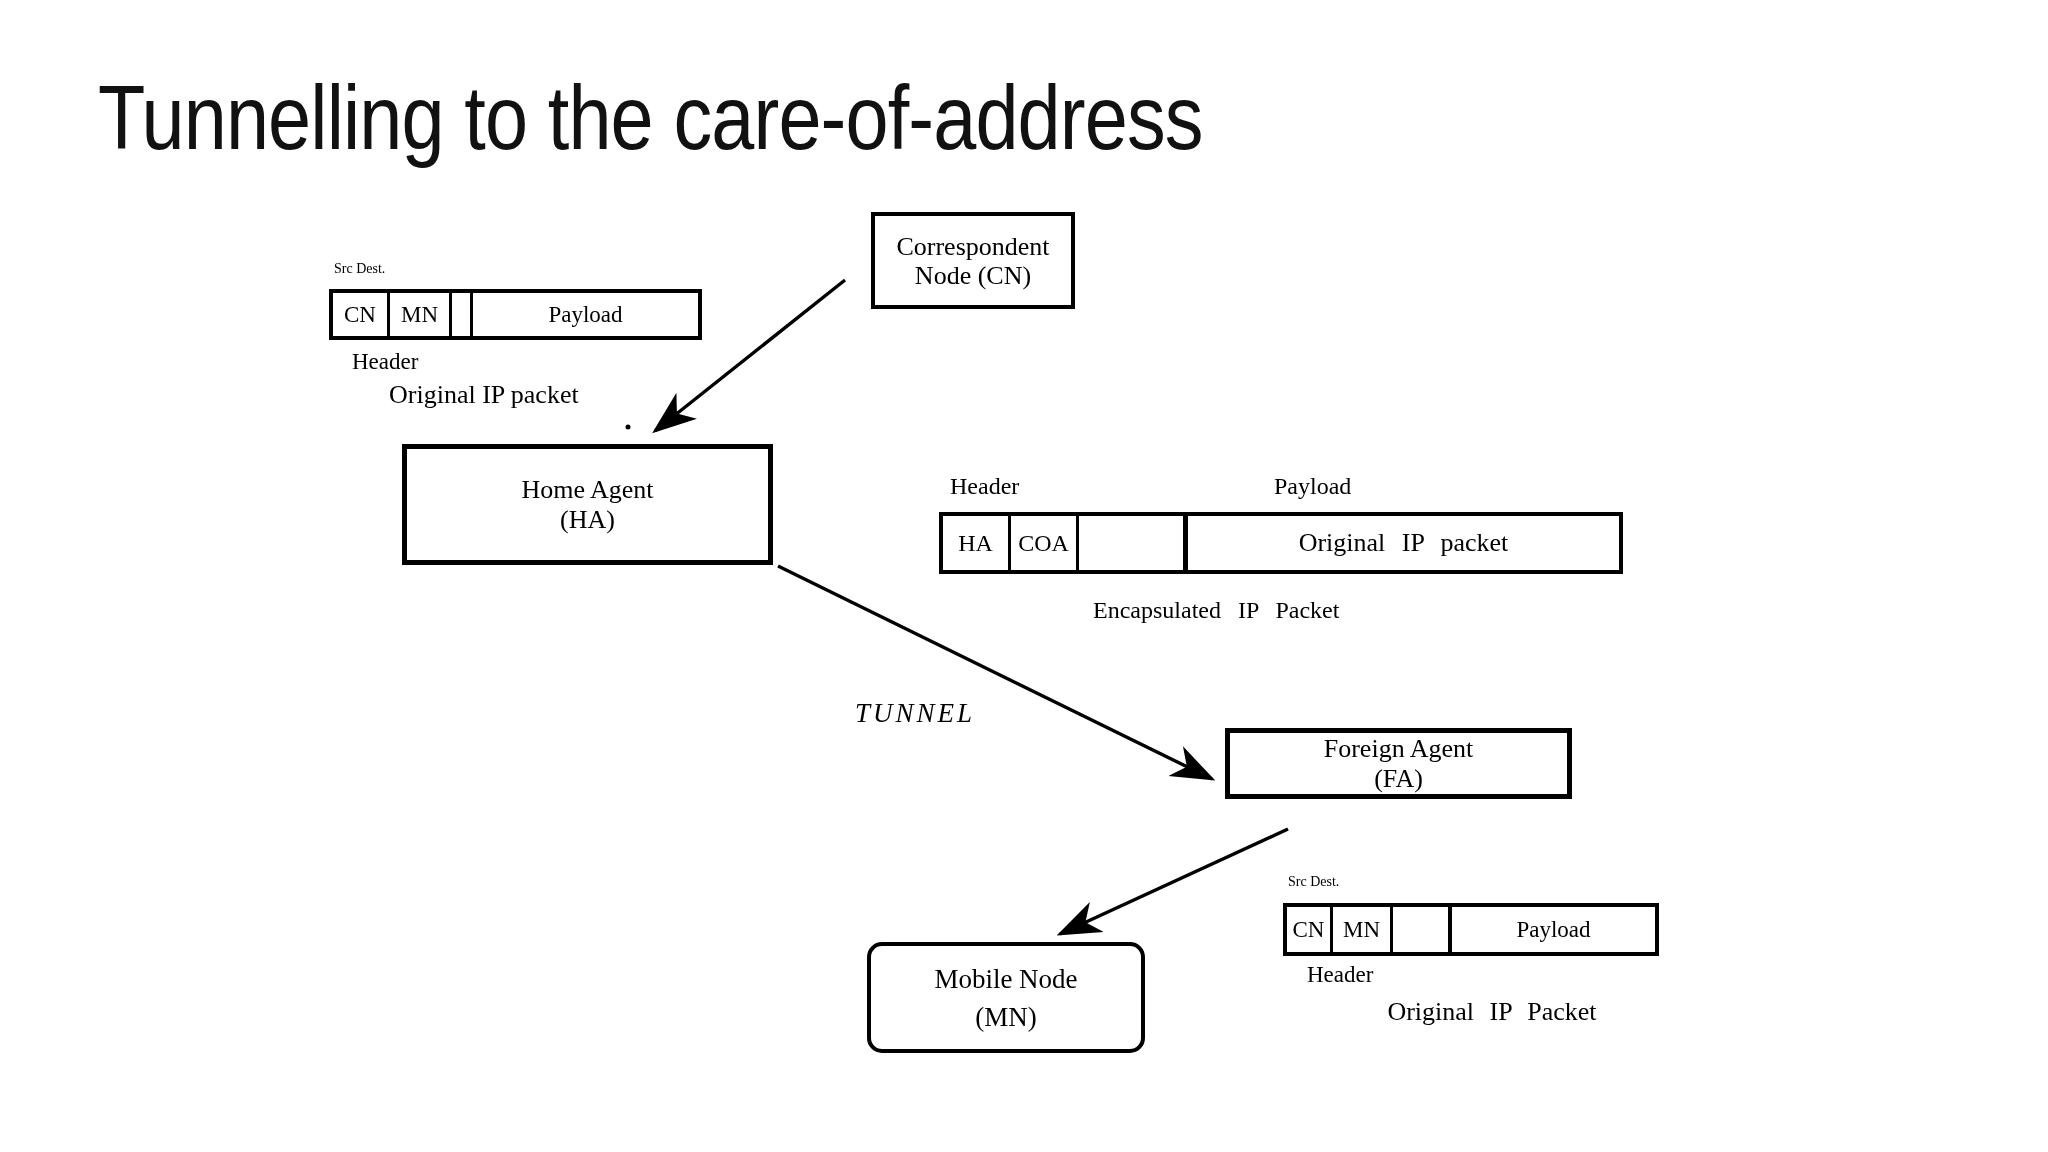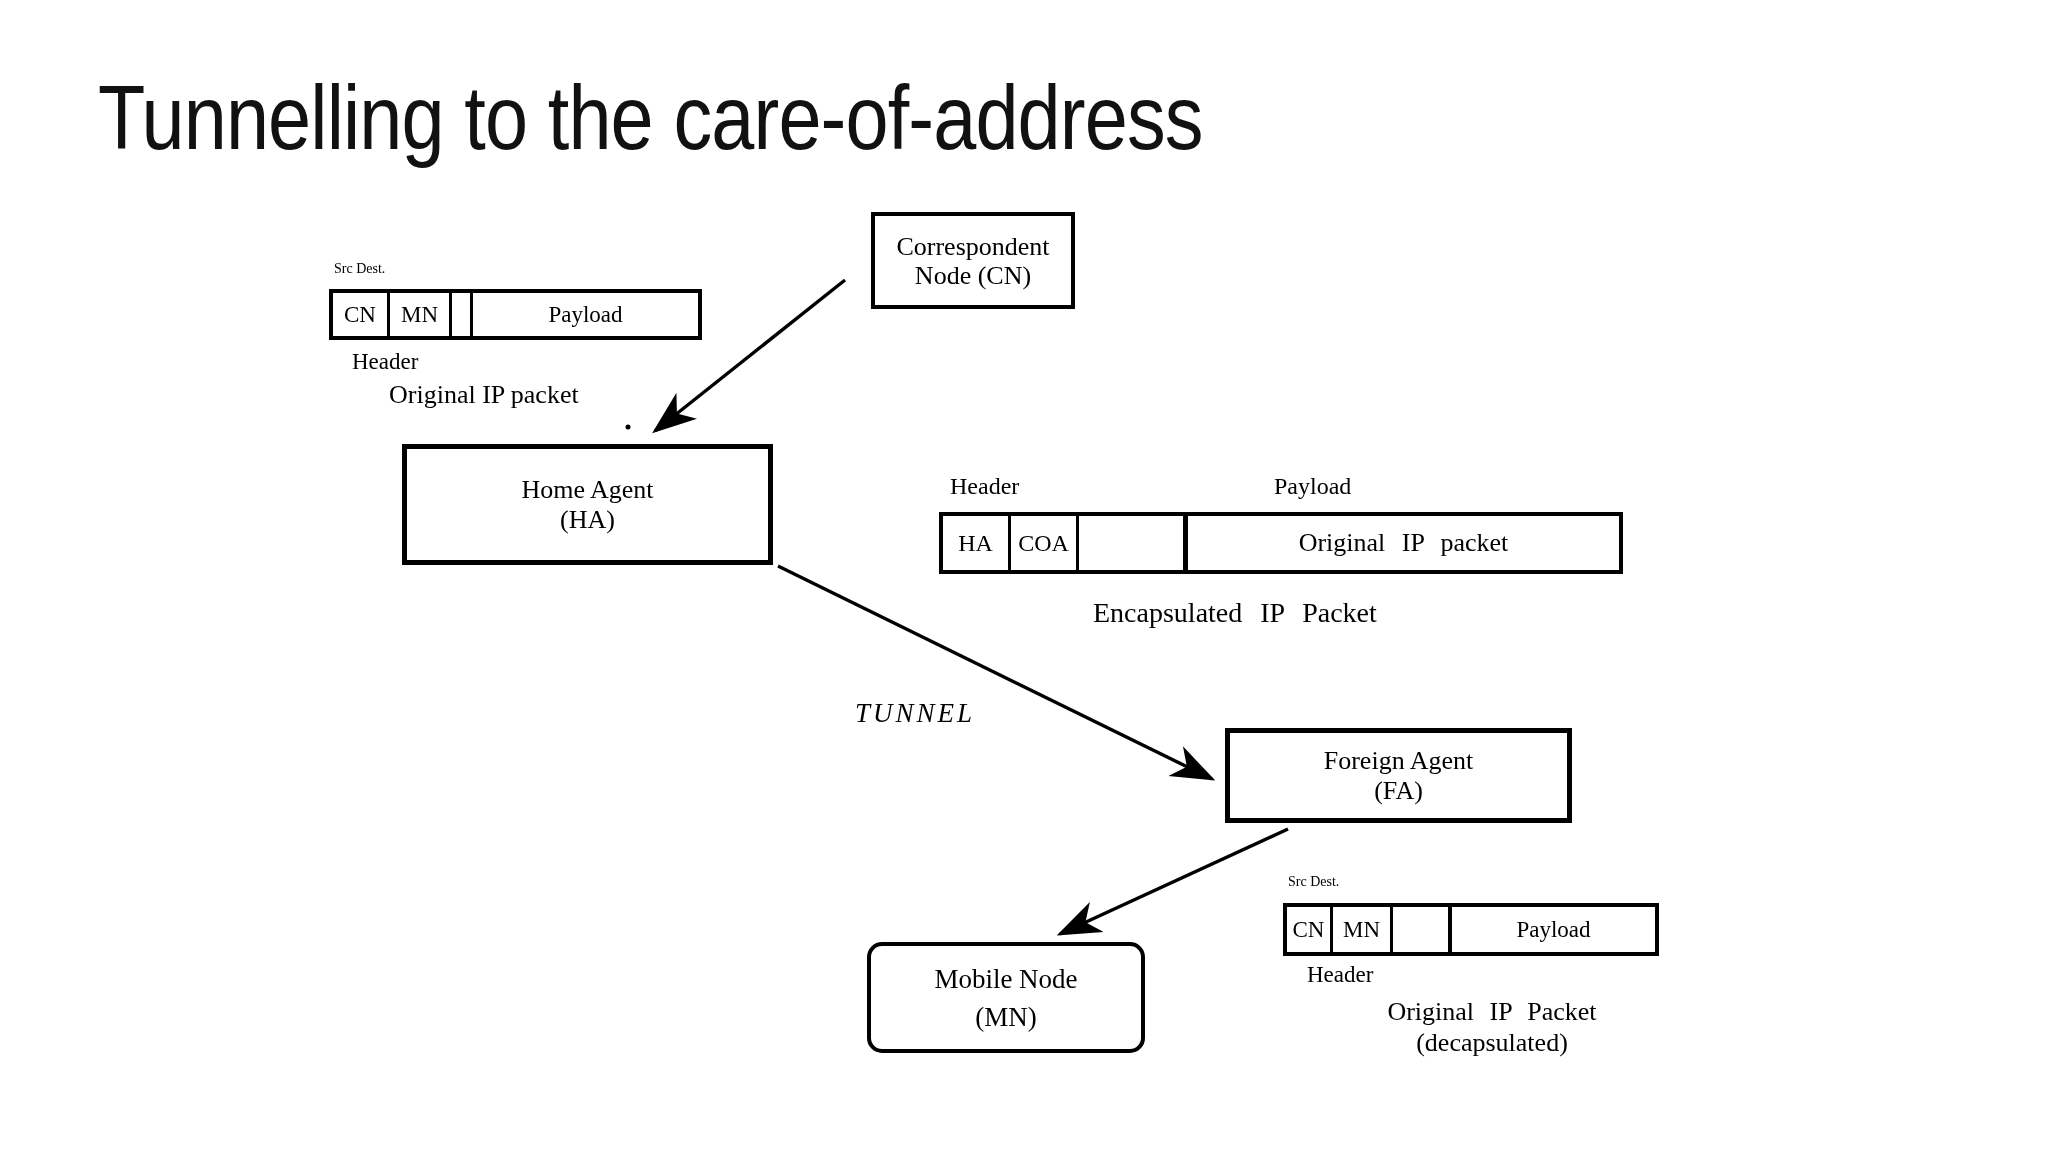--- a/index.html
+++ b/index.html
@@ -69,21 +69,21 @@
     white-space: nowrap;
   }
   .pk-label.small { font-size: 14px; }
   .pk-caption {
     position: absolute;
     font-size: 26px;
     white-space: nowrap;
   }
   .enc-caption {
     position: absolute;
-    font-size: 28px;
+    font-size: 24px;
     word-spacing: 11px;
     white-space: nowrap;
     font-family: Liberation Serif, serif;
   }
   .caption-2line {
     position: absolute;
     text-align: center;
     font-size: 26px;
     line-height: 31px;
     word-spacing: 9px;
@@ -152,21 +152,21 @@
   <div class="cell" style="width:68px;">HA</div>
   <div class="cell" style="width:68px;">COA</div>
   <div class="cell heavy" style="width:109px;"></div>
   <div class="cell grow" style="font-size:26px; word-spacing:10px;">Original IP packet</div>
 </div>
 
 <div class="enc-caption" style="left:1093px; top:597px;">Encapsulated IP Packet</div>
 
 <div class="tunnel-label" style="left:855px; top:698px;">TUNNEL</div>
 
-<div class="node thick" style="left:1225px; top:728px; width:347px; height:95px;text-align:right;">
+<div class="node thick" style="left:1225px; top:728px; width:347px; height:71px;text-align:right;">
   <div>Foreign Agent</div>
   <div>(FA)</div>
 </div>
 
 <div class="node roomy" style="left:867px; top:942px; width:278px; height:111px;">
   <div>Mobile Node</div>
   <div>(MN)</div>
 </div>
 
 <div class="pk-label small abs" style="left:1288px; top:874px;">Src Dest.</div>
@@ -175,14 +175,13 @@
   <div class="cell" style="width:46px;">CN</div>
   <div class="cell" style="width:60px;">MN</div>
   <div class="cell mid-heavy" style="width:59px;"></div>
   <div class="cell grow">Payload</div>
 </div>
 
 <div class="pk-label abs" style="left:1307px; top:962px;">Header</div>
 
 <div class="caption-2line" style="left:1318px; top:996px; width:348px;">
   <div>Original IP Packet</div>
-  <div>(decapsulated)</div>
 </div>
 
 </body></html>

